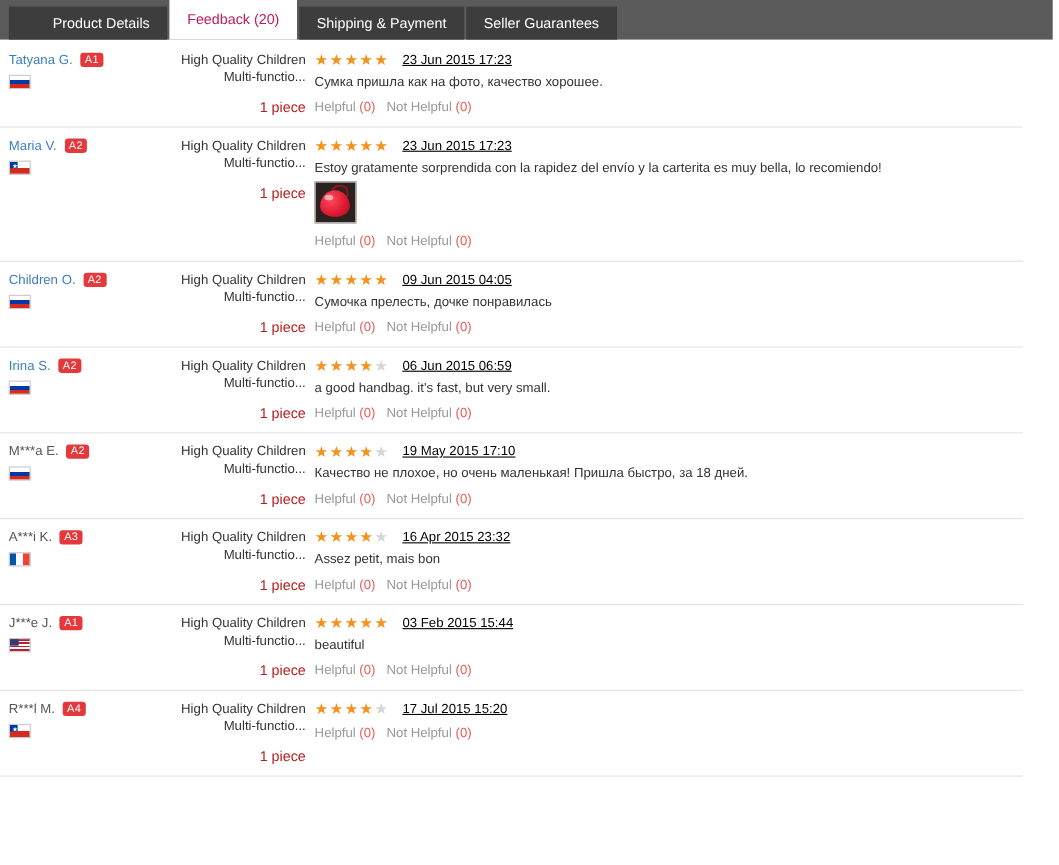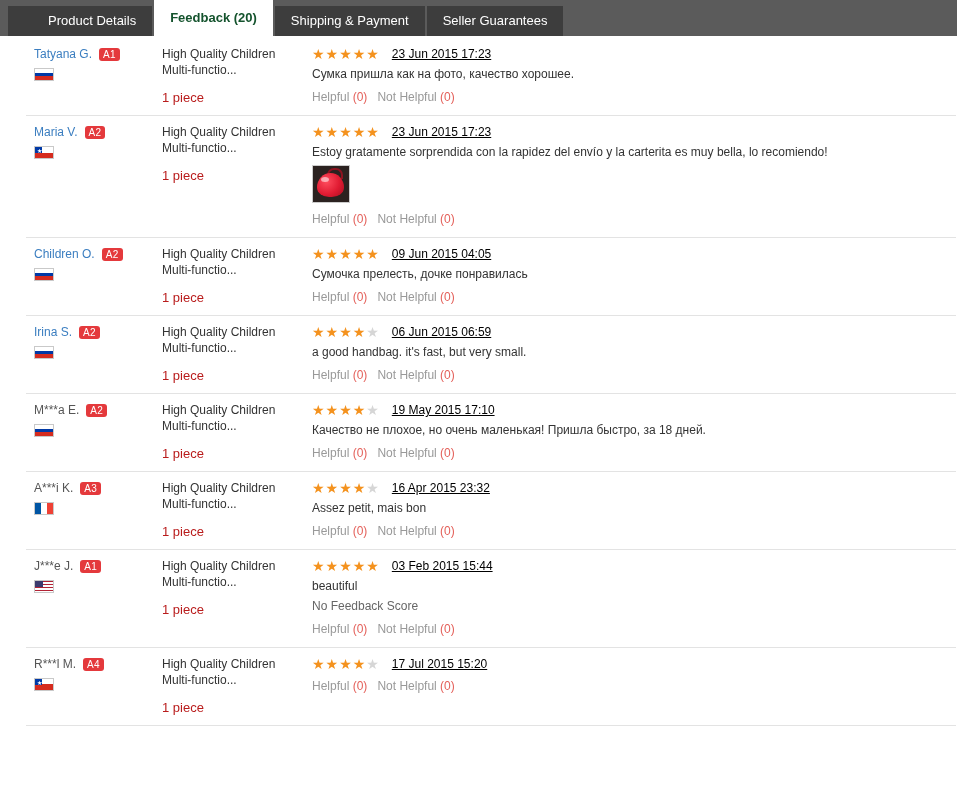--- a/index.html
+++ b/index.html
@@ -34,35 +34,33 @@
     font-size: 13px;
     color: #ffffff;
     background: #3d3d3d;
     white-space: nowrap;
     cursor: pointer;
     box-sizing: border-box;
   }
   .tab:first-child { margin-left: 8px; padding-left: 40px; }
   .tab.active {
     background: #ffffff;
-    color: #14532d;
+    color: #be185d;
     height: 36px;
     line-height: 36px;
-    font-weight: bold;
   }
   .tabbar-underline {
     height: 2px;
     background: #ffffff;
     width: 963px;
   }
 
   
   .feedback-list {
     width: 930px;
-    margin-left: 26px;
   }
   .fb-row {
     display: flex;
     border-bottom: 1px solid #e3e3e3;
     box-sizing: border-box;
     padding: 8px 0 10px 0;
   }
   .fb-row:last-child { border-bottom: 1px solid #e3e3e3; }
 
   
@@ -70,20 +68,21 @@
     width: 136px;
     flex: 0 0 136px;
     padding-left: 8px;
     box-sizing: border-box;
   }
   .col-product {
     width: 150px;
     flex: 0 0 150px;
     box-sizing: border-box;
     padding-right: 8px;
+    text-align: right;
   }
   .col-content {
     flex: 1 1 auto;
     box-sizing: border-box;
     padding-right: 10px;
   }
 
   
   .user-line {
     display: flex;
@@ -393,21 +392,20 @@
       <div class="col-product">
         <div class="product-title">High Quality Children Multi-functio...</div>
         <div class="product-qty">1 piece</div>
       </div>
       <div class="col-content">
         <div class="rating-line">
           <span class="stars"><span class="star">★</span><span class="star">★</span><span class="star">★</span><span class="star">★</span><span class="star">★</span></span>
           <span class="fb-date">03 Feb 2015 15:44</span>
         </div>
         <div class="fb-text">beautiful</div>
-        <div class="no-score">No Feedback Score</div>
         <div class="helpful-line"><span class="helpful-link"><span>Helpful</span> <span class="cnt">(0)</span></span><span class="helpful-gap"></span><span class="helpful-link"><span>Not Helpful</span> <span class="cnt">(0)</span></span></div>
       </div>
     </div>
     <div class="fb-row">
       <div class="col-user">
         <div class="user-line">
           <span class="user-name plain">R***l M.</span>
           <span class="level-badge">A4</span>
         </div>
         <span class="flag flag-cl"></span>

